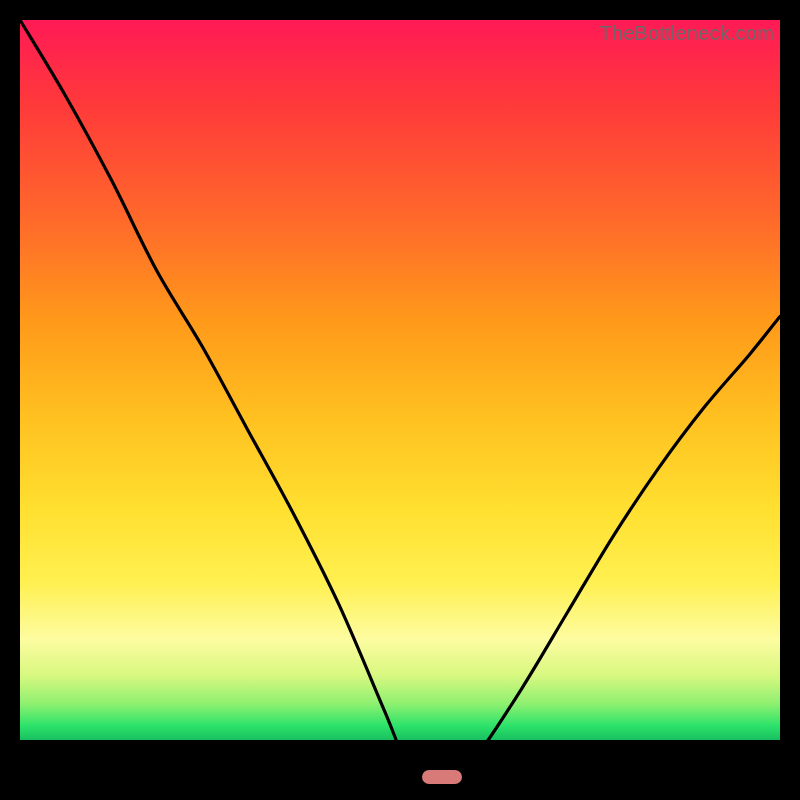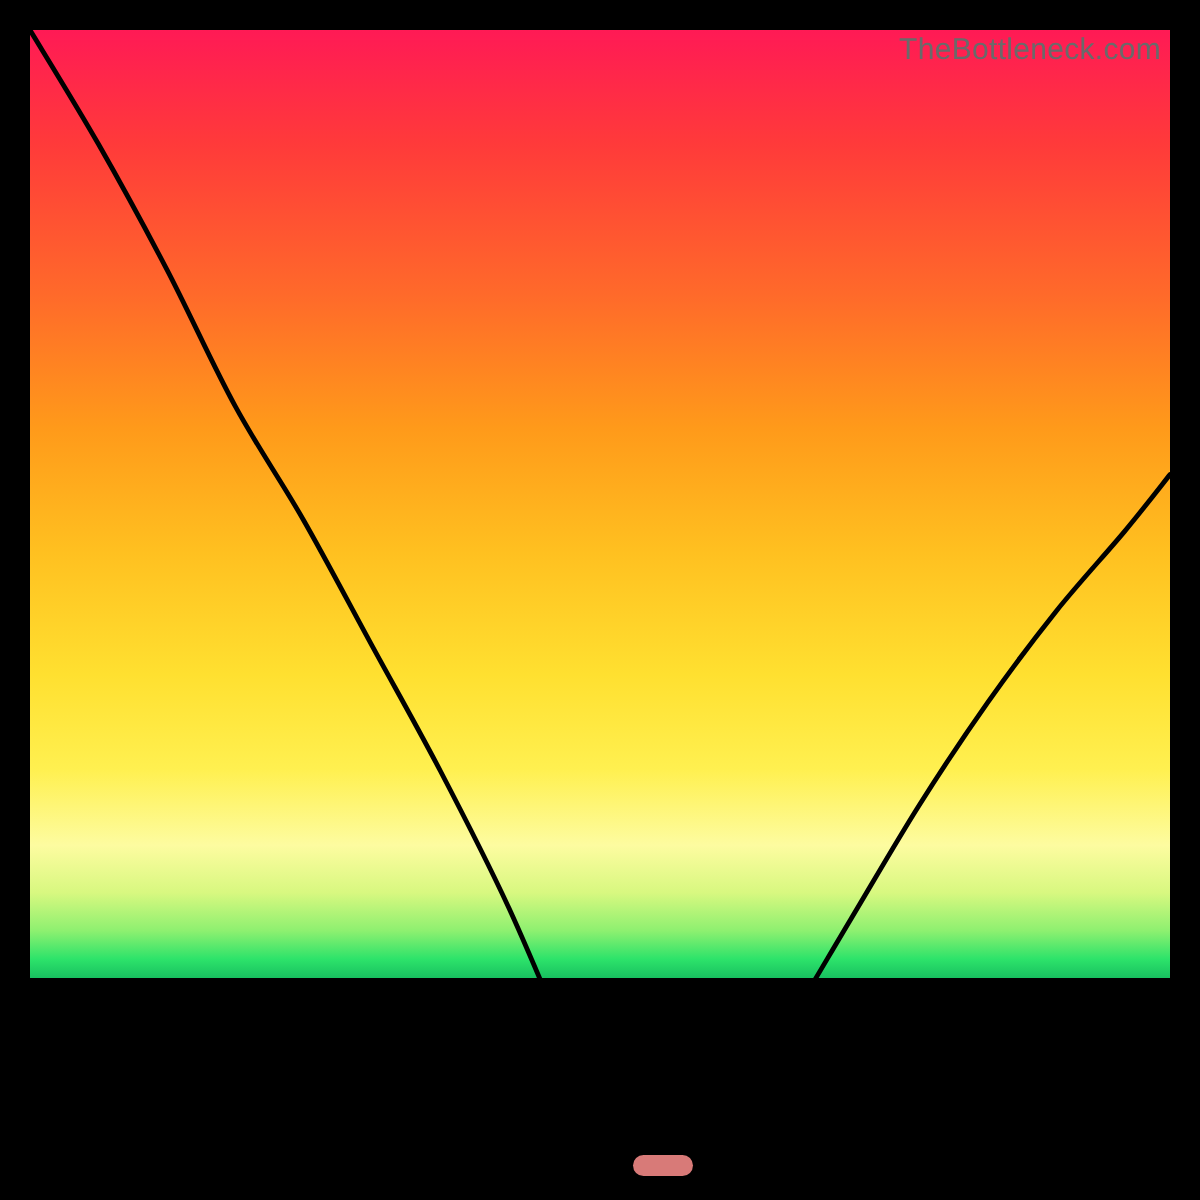--- a/index.html
+++ b/index.html
@@ -14,21 +14,21 @@
     position: relative;
     width: 800px;
     height: 800px;
     background: #000;
   }
   .plot-area {
     position: absolute;
     left: 20px;
     top: 20px;
     width: 760px;
-    height: 632px;
+    height: 720px;
     background: linear-gradient(to bottom,
       #ff1a55 0%,
       #ff3a3a 12%,
       #ff6a2a 28%,
       #ff9a1a 42%,
       #ffc020 55%,
       #ffe030 68%,
       #fff050 78%,
       #fdfca0 86%,
       #d8f880 91%,

